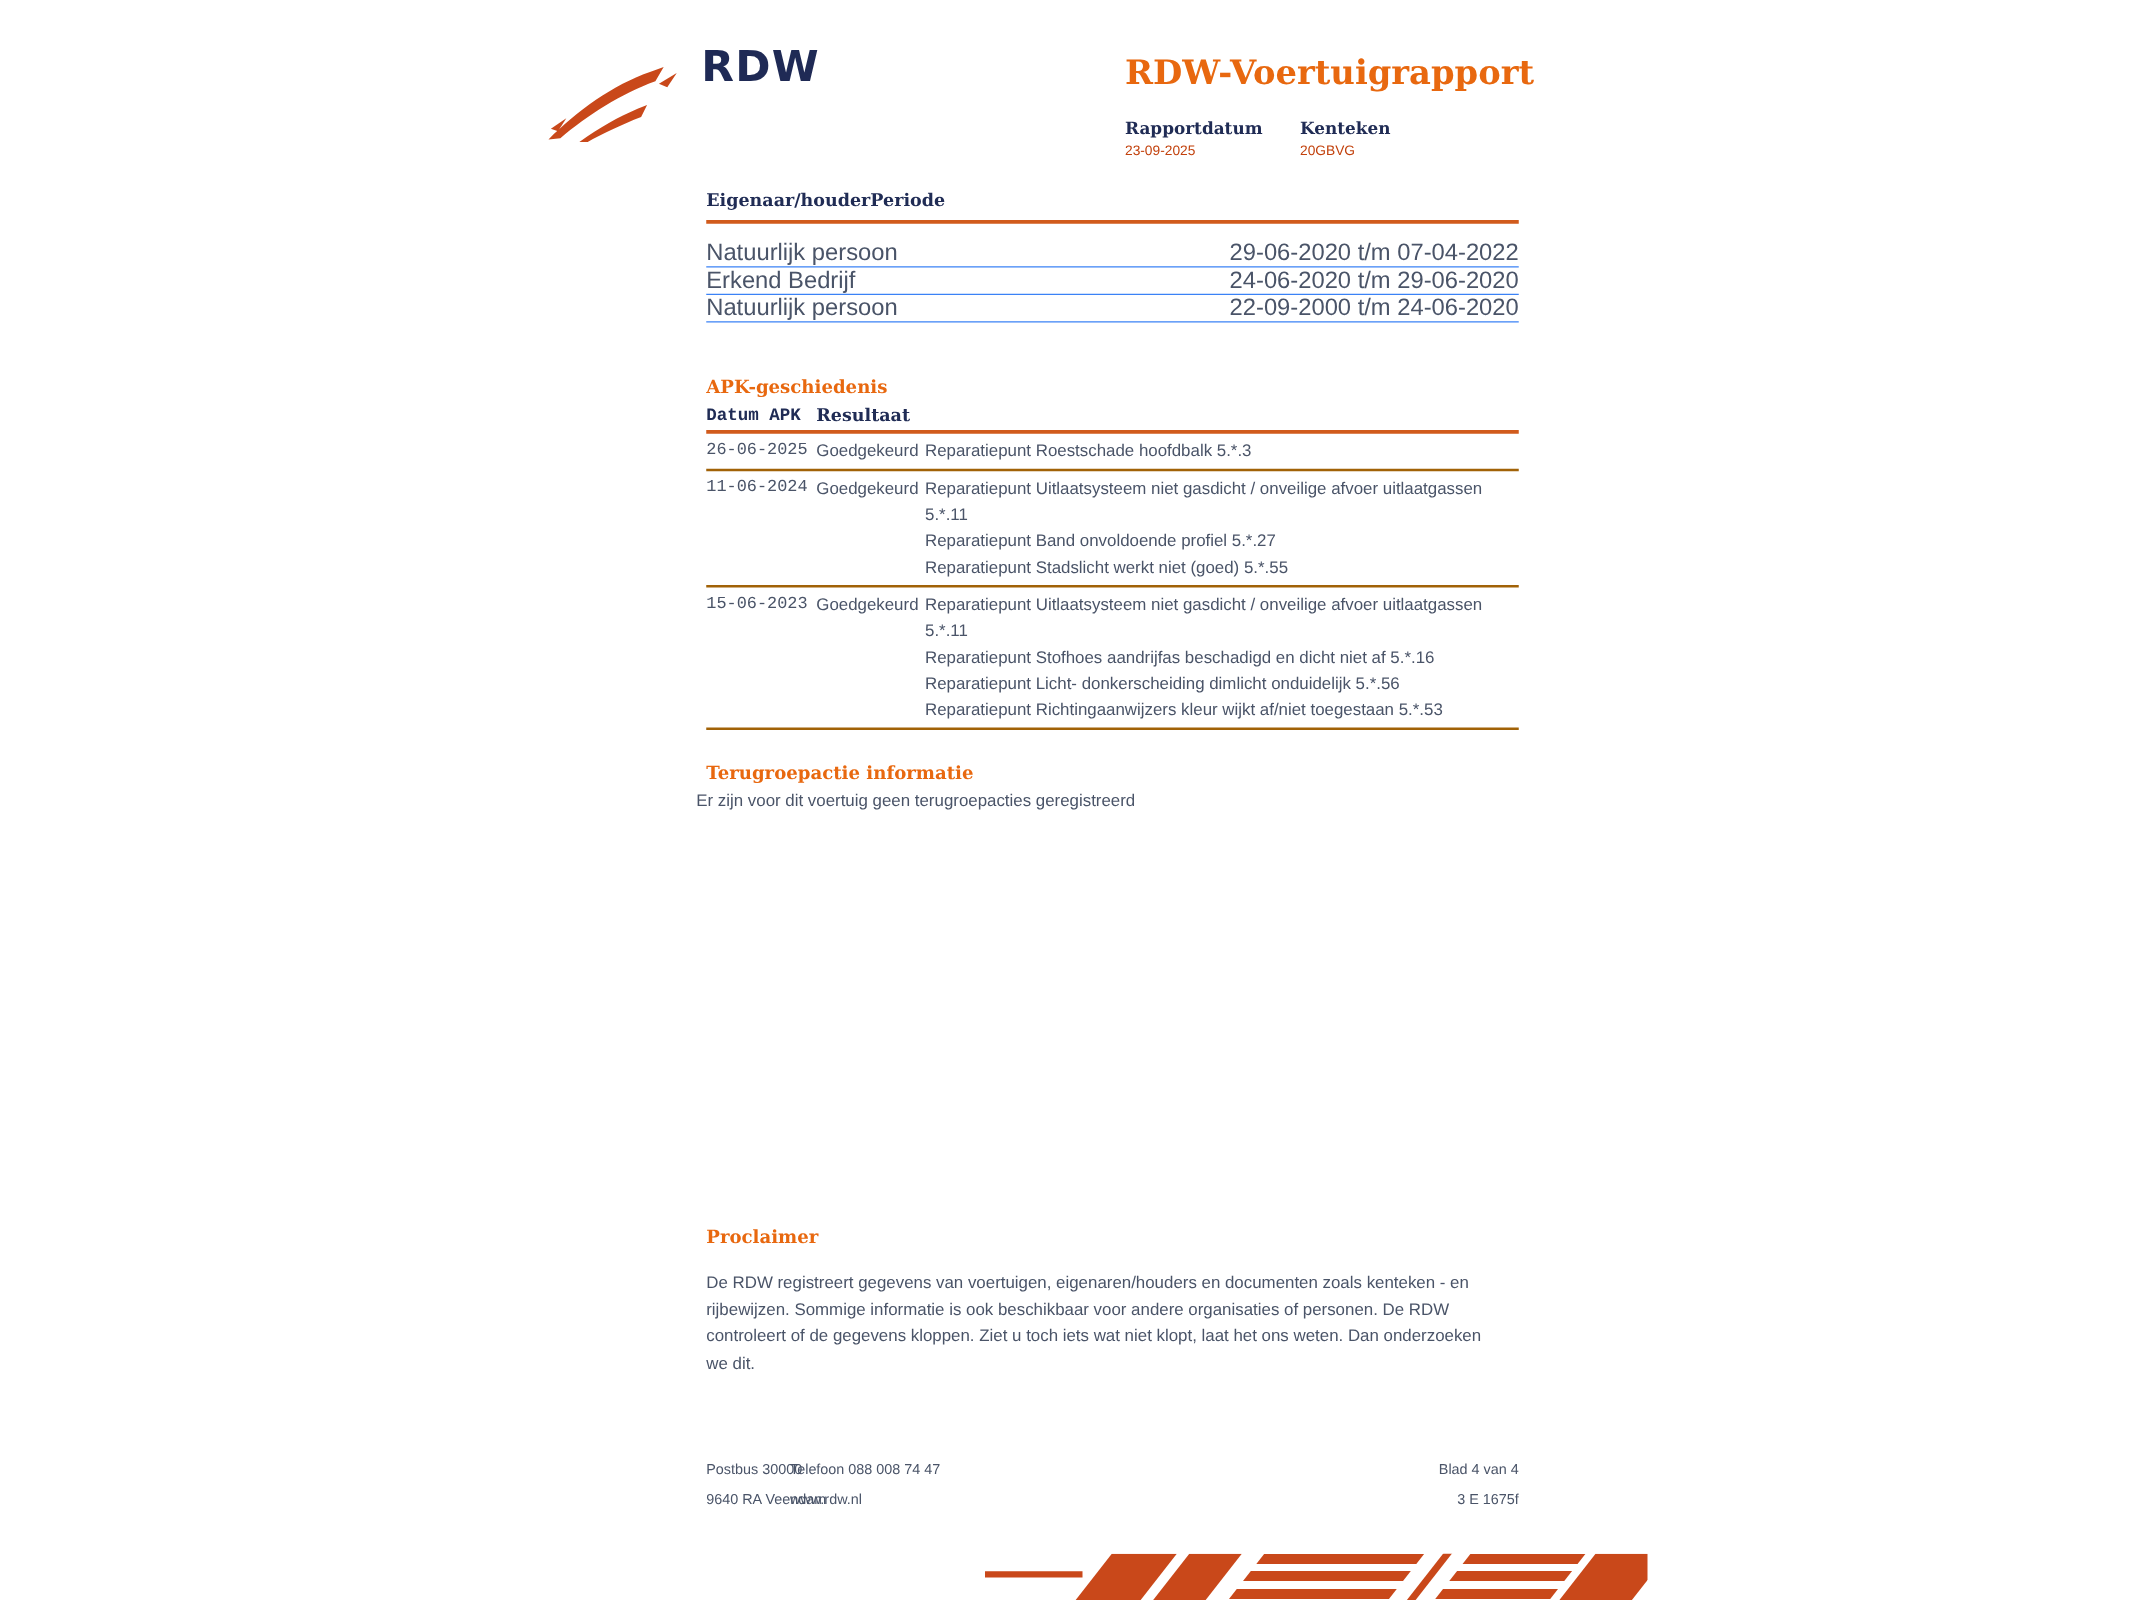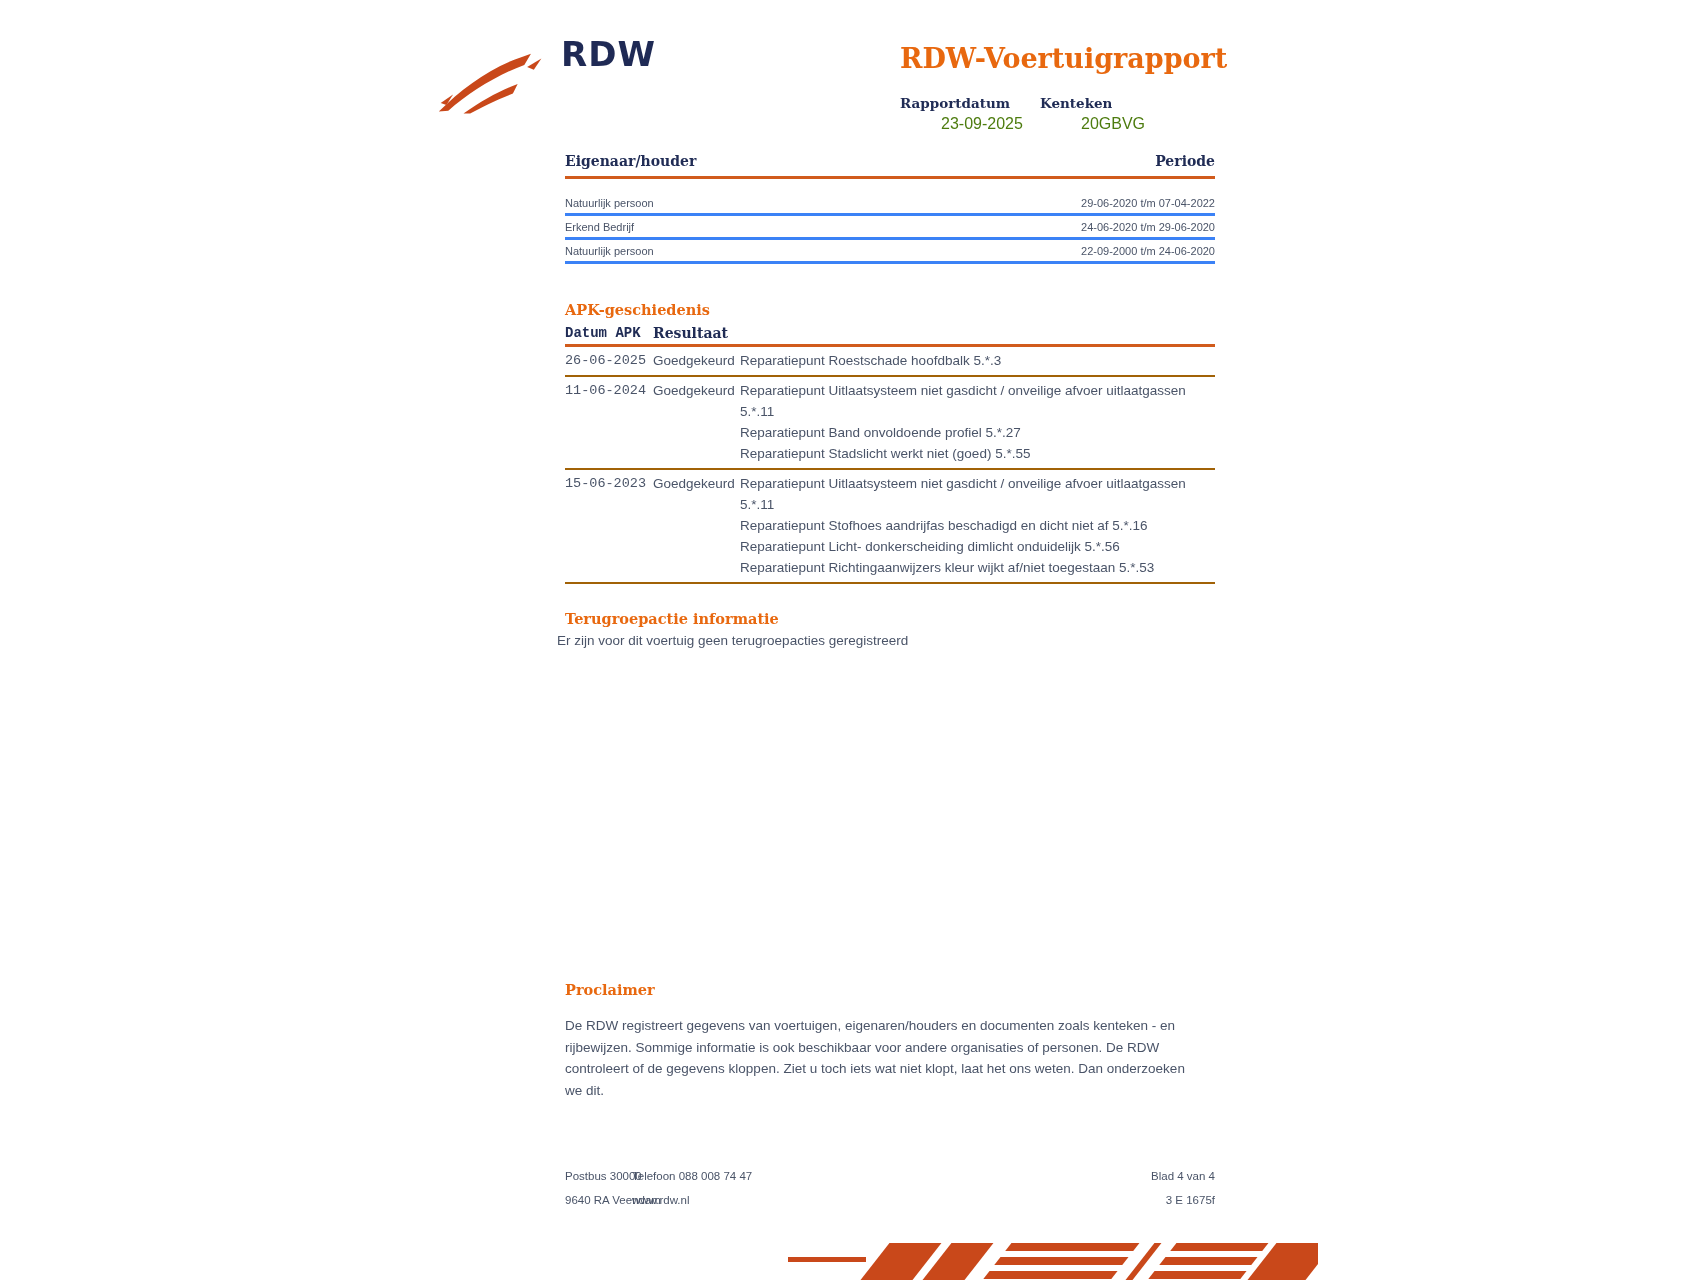--- a/index.html
+++ b/index.html
@@ -11,34 +11,34 @@
   
   .logotype{
     left:561px;top:34px;font-family:"DejaVu Sans",sans-serif;font-weight:bold;
     font-size:34px;line-height:40px;color:#1F2A55;letter-spacing:1px;
   }
   .doc-title{
     left:900px;top:42px;margin:0;font-family:"DejaVu Serif",serif;font-weight:bold;
     font-size:27px;line-height:34px;color:#E8680F;
   }
   .meta-label{font-family:"DejaVu Serif",serif;font-weight:bold;font-size:13.5px;color:#202C55;}
-  .meta-value{font-size:16px;margin-top:4px;color:#4d7c0f;margin-left:41px;}
+  .meta-value{font-size:11px;margin-top:4px;color:#c2410c;}
   .meta-datum{left:900px;top:95px;}
   .meta-kenteken{left:1040px;top:95px;}
   
   .sec-head{font-family:"DejaVu Serif",serif;font-weight:bold;font-size:14px;color:#202C55;}
   .orange-heading{font-family:"DejaVu Serif",serif;font-weight:bold;font-size:14.5px;color:#E8680F;}
   .orange-rule{height:3px;background:#D15B1C;width:650px;left:565px;}
   
-  .owner-head-row{left:565px;top:153px;width:650px;display:flex;justify-content:space-between;}
+  .owner-head-row{left:565px;top:153px;width:650px;display:flex;}
   .owner-rule{top:176px;}
   .owner-rows{left:565px;top:192px;width:650px;}
   .owner-row{
     display:flex;justify-content:space-between;height:21px;align-items:center;
-    font-size:11px;border-bottom:3px solid #3b82f6;
+    font-size:19px;border-bottom:1px solid #3b82f6;
   }
   
   .apk-heading{left:565px;top:301px;}
   .apk-header-row{left:565px;top:325px;width:650px;display:flex;}
   .apk-rule{top:344px;}
   .apk-rows{left:565px;top:347px;width:650px;font-size:13.5px;}
   .apk-row{display:flex;border-bottom:2px solid #a16207;padding:3px 0 4px 0;line-height:21px;}
   .col-date{width:88px;flex:0 0 88px;font-family:Liberation Mono, monospace;}
   .col-result{width:87px;flex:0 0 87px;}
   .col-remarks{width:455px;flex:0 0 455px;}

